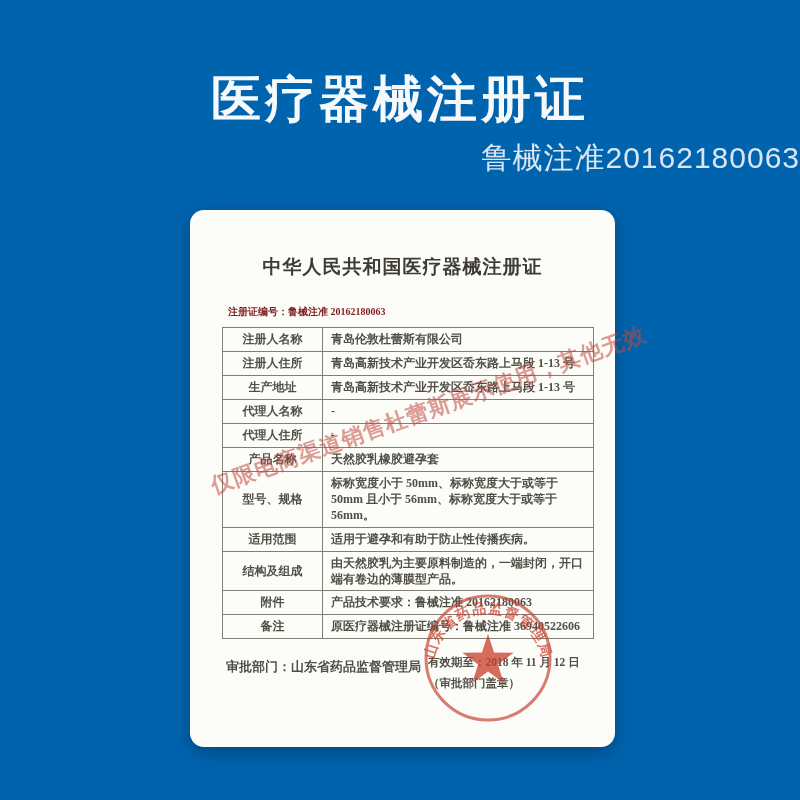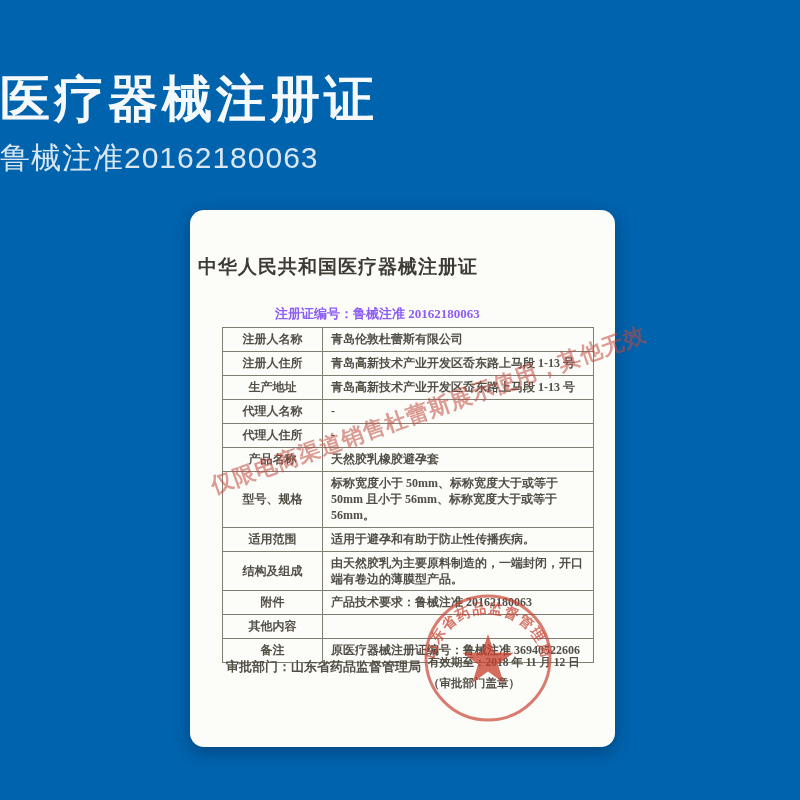--- a/index.html
+++ b/index.html
@@ -2,40 +2,40 @@
 <html><head>
 <meta charset="utf-8">
 <style>
   * { margin:0; padding:0; box-sizing:border-box; }
   body { width:800px; height:800px; background:#0063ad; overflow:hidden; }
   .stage {
     position:relative; width:800px; height:800px; background:#0063ad;
     font-family:"Liberation Sans","DejaVu Sans",sans-serif;
   }
   .banner-title {
-    position:absolute; top:66px; left:0; width:100%; 
+    position:absolute; top:66px; left:0; width:100%; text-align:center;
     color:#f5f9fc; font-size:50px; font-weight:bold; letter-spacing:4px;
   }
   .banner-subtitle {
-    position:absolute; top:138px; left:0; width:100%; text-align:left;
+    position:absolute; top:138px; left:0; width:100%; text-align:right;
     color:#d9e6f3; font-size:30px; font-weight:normal; letter-spacing:1px;
   }
   .doc {
     position:absolute; left:190px; top:210px; width:425px; height:537px;
     background:#fcfcf9; border-radius:14px;
     box-shadow:0 5px 16px rgba(0,25,55,.38);
     font-family:"Liberation Serif","DejaVu Serif",serif; color:#4a473f;
   }
   .doc-inner { position:absolute; inset:0; filter:blur(0.3px); }
   .cert-title {
-    position:absolute; top:44px; left:8px; width:100%; text-align:left;
+    position:absolute; top:44px; left:0; width:100%; text-align:center;
     font-size:19px; font-weight:bold; letter-spacing:1px; color:#3e3b35;
   }
   .reg-line {
-    position:absolute; left:38px; top:95px; font-size:13px; font-weight:bold; color:#8b5cf6;margin-left:47px;
+    position:absolute; left:38px; top:95px; font-size:10px; font-weight:bold; color:#7f1d1d;
   }
   table.cert-table {
     position:absolute; left:32px; top:117px; width:372px;
     border-collapse:collapse; table-layout:fixed;
   }
   .cert-table td {
     border:1px solid #817e74; font-size:12px; font-weight:bold;
     color:#514e46; line-height:1.35; height:24px; vertical-align:middle;
   }
   .cert-table td.lbl { width:100px; text-align:center; padding:2px 2px; }
@@ -108,24 +108,20 @@
           </tr>
           <tr>
             <td class="lbl">结构及组成</td>
             <td class="val">由天然胶乳为主要原料制造的，一端封闭，开口端有卷边的薄膜型产品。</td>
           </tr>
           <tr>
             <td class="lbl">附件</td>
             <td class="val">产品技术要求：鲁械注准 20162180063</td>
           </tr>
           <tr>
-            <td class="lbl">其他内容</td>
-            <td class="val"></td>
-          </tr>
-          <tr>
             <td class="lbl">备注</td>
             <td class="val">原医疗器械注册证编号：鲁械注准 36940522606</td>
           </tr>
         </tbody>
       </table>
 
       <div class="footer-left">审批部门：山东省药品监督管理局</div>
 
       <div class="footer-right">
         <div>有效期至：2018 年 11 月 12 日</div>

